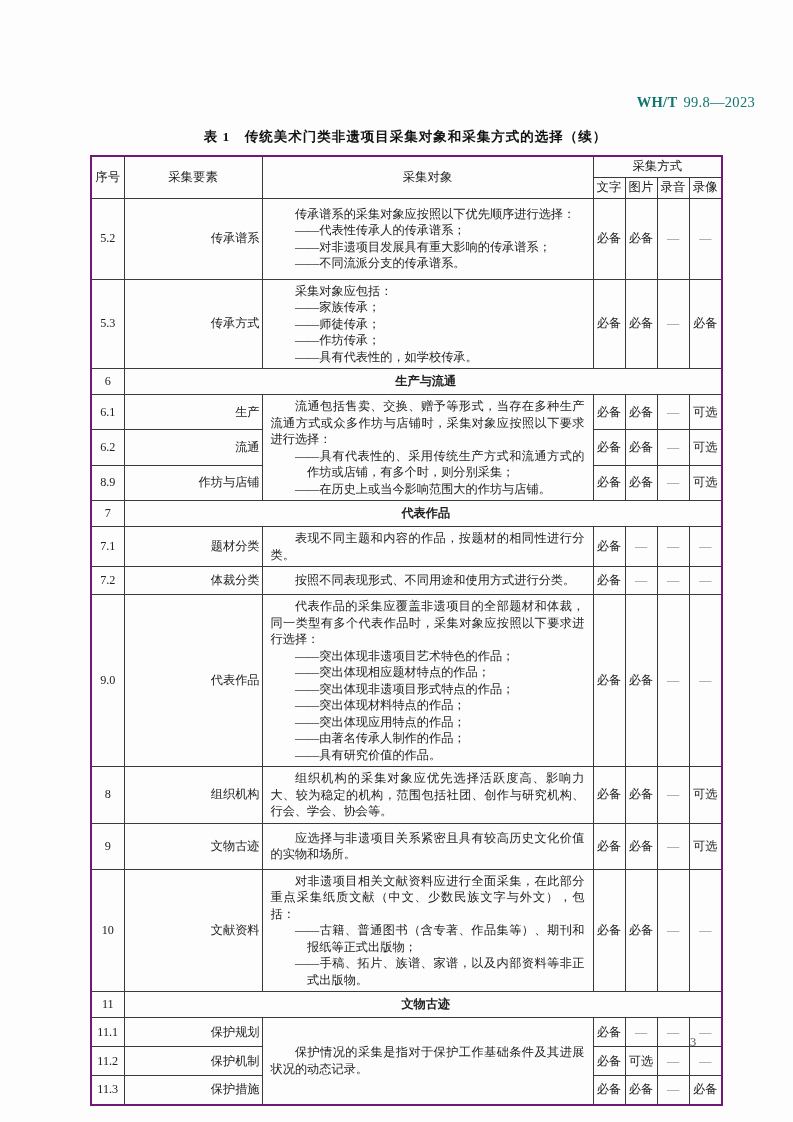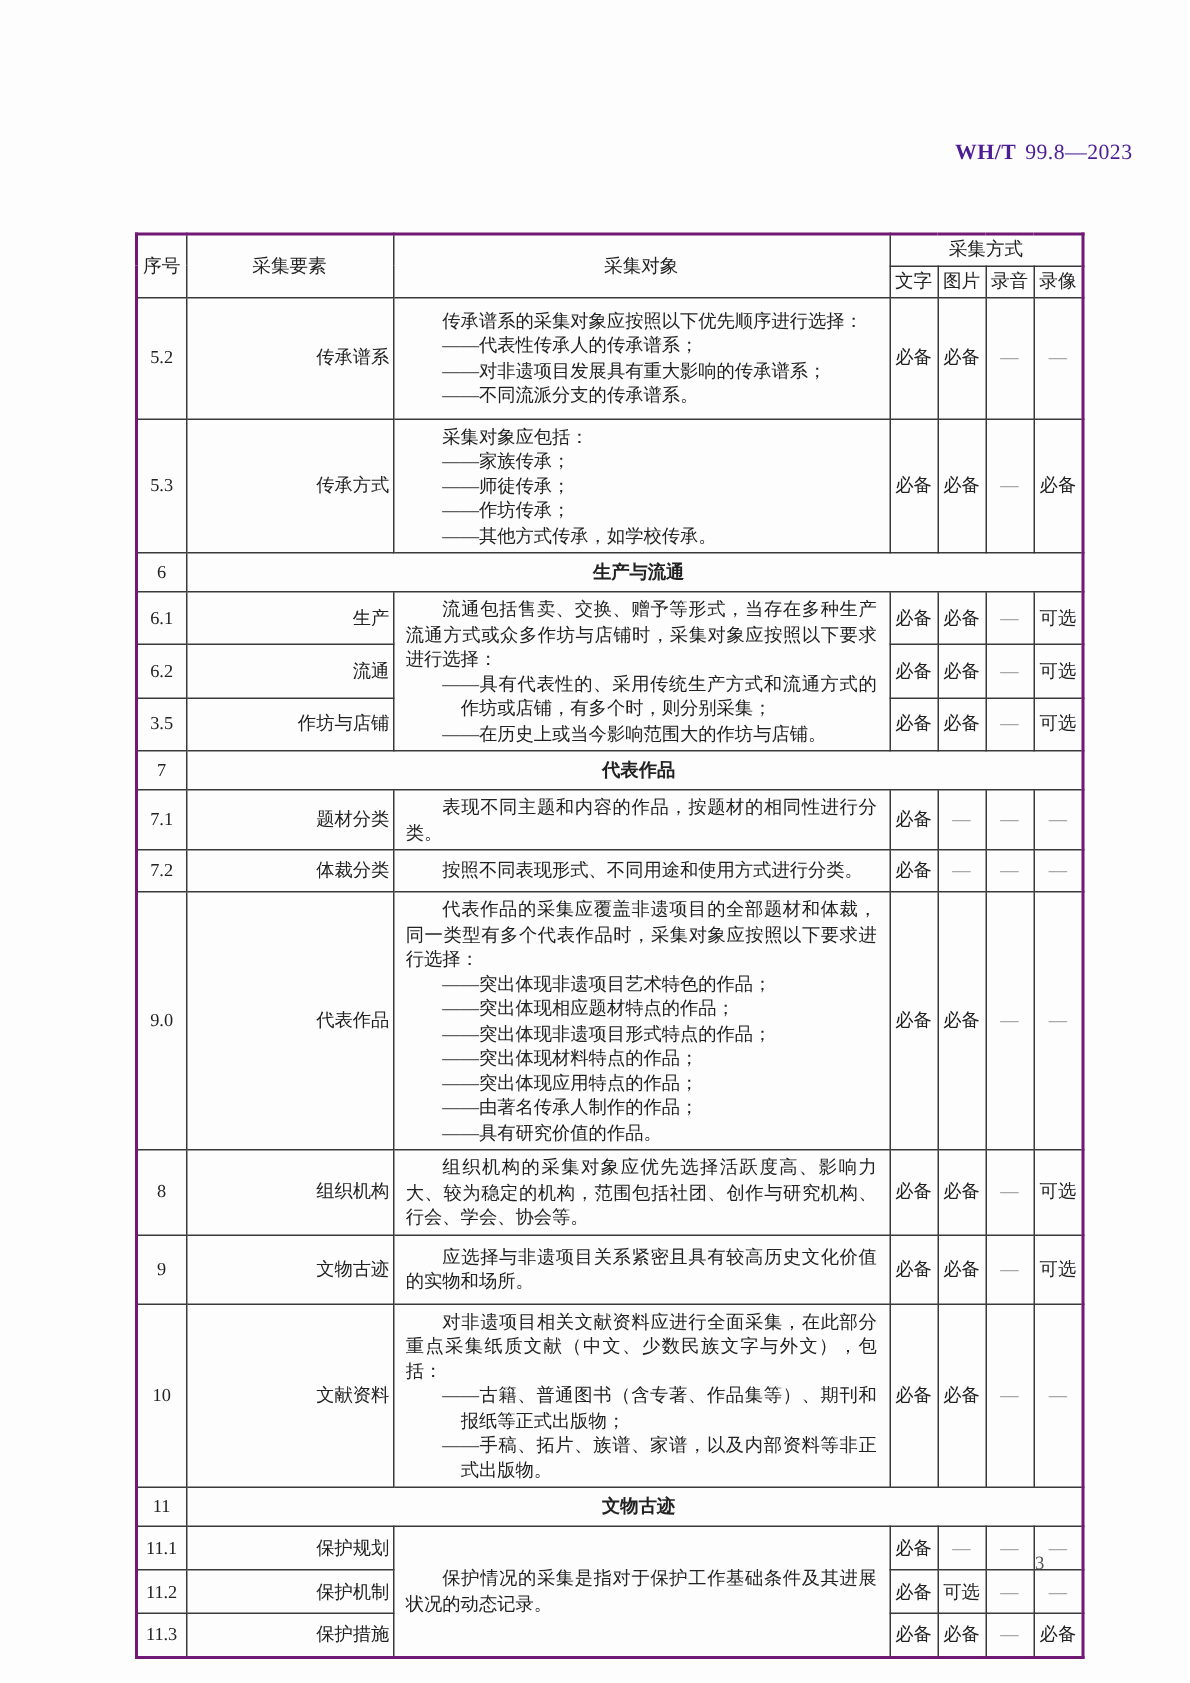--- a/index.html
+++ b/index.html
@@ -6,21 +6,21 @@
   .page {
     position:relative;
     width:793px; height:1122px;
     background:#fdfdfd;
     font-family:"Liberation Serif","DejaVu Serif",serif;
     color:#222;
     overflow:hidden;
   }
   .doc-code {
     position:absolute; top:94px; right:38px;
-    font-size:14.5px; color:#4c1d95; letter-spacing:0.3px;
+    font-size:14.5px; color:#0f766e; letter-spacing:0.3px;
     white-space:nowrap;
   }
   .doc-code .prefix { font-weight:bold; margin-right:6px; }
   .table-title {
     position:absolute; top:128px; left:90px; width:631px;
     text-align:center; font-weight:bold; font-size:13.5px; color:#111;
     letter-spacing:1px;
   }
   table.std {
     position:absolute; top:155px; left:90px;
@@ -60,20 +60,21 @@
 </style>
 </head>
 <body>
 
 <div class="page">
 
   <div class="doc-code">
     <span class="prefix">WH/T</span><span>99.8—2023</span>
   </div>
 
+  <div class="table-title">表 1　传统美术门类非遗项目采集对象和采集方式的选择（续）</div>
 
   <table class="std">
     <colgroup>
       <col style="width:33px">
         <col style="width:138px">
         <col style="width:331px">
       <col style="width:32px">
         <col style="width:32px">
         <col style="width:32px">
         <col style="width:33px">
@@ -110,21 +111,21 @@
       </tr>
 
       <tr class="r53">
         <td class="num">5.3</td>
         <td class="el">传承方式</td>
         <td class="obj">
           <div class="p">采集对象应包括：</div>
           <div class="li">——家族传承；</div>
           <div class="li">——师徒传承；</div>
           <div class="li">——作坊传承；</div>
-          <div class="li">——其他方式传承，如学校传承。</div>
+          <div class="li">——具有代表性的，如学校传承。</div>
         </td>
         <td class="m">必备</td>
         <td class="m">必备</td>
         <td class="m dash">—</td>
         <td class="m">必备</td>
       </tr>
 
       <tr class="sec">
         <td class="num">6</td>
         <td class="sec-label" colspan="6">生产与流通</td>
@@ -145,21 +146,21 @@
       </tr>
       <tr class="r6x">
         <td class="num">6.2</td>
         <td class="el">流通</td>
         <td class="m">必备</td>
         <td class="m">必备</td>
         <td class="m dash">—</td>
         <td class="m">可选</td>
       </tr>
       <tr class="r6x">
-        <td class="num">3.5</td>
+        <td class="num">8.9</td>
         <td class="el">作坊与店铺</td>
         <td class="m">必备</td>
         <td class="m">必备</td>
         <td class="m dash">—</td>
         <td class="m">可选</td>
       </tr>
 
       <tr class="sec">
         <td class="num">7</td>
         <td class="sec-label" colspan="6">代表作品</td>

